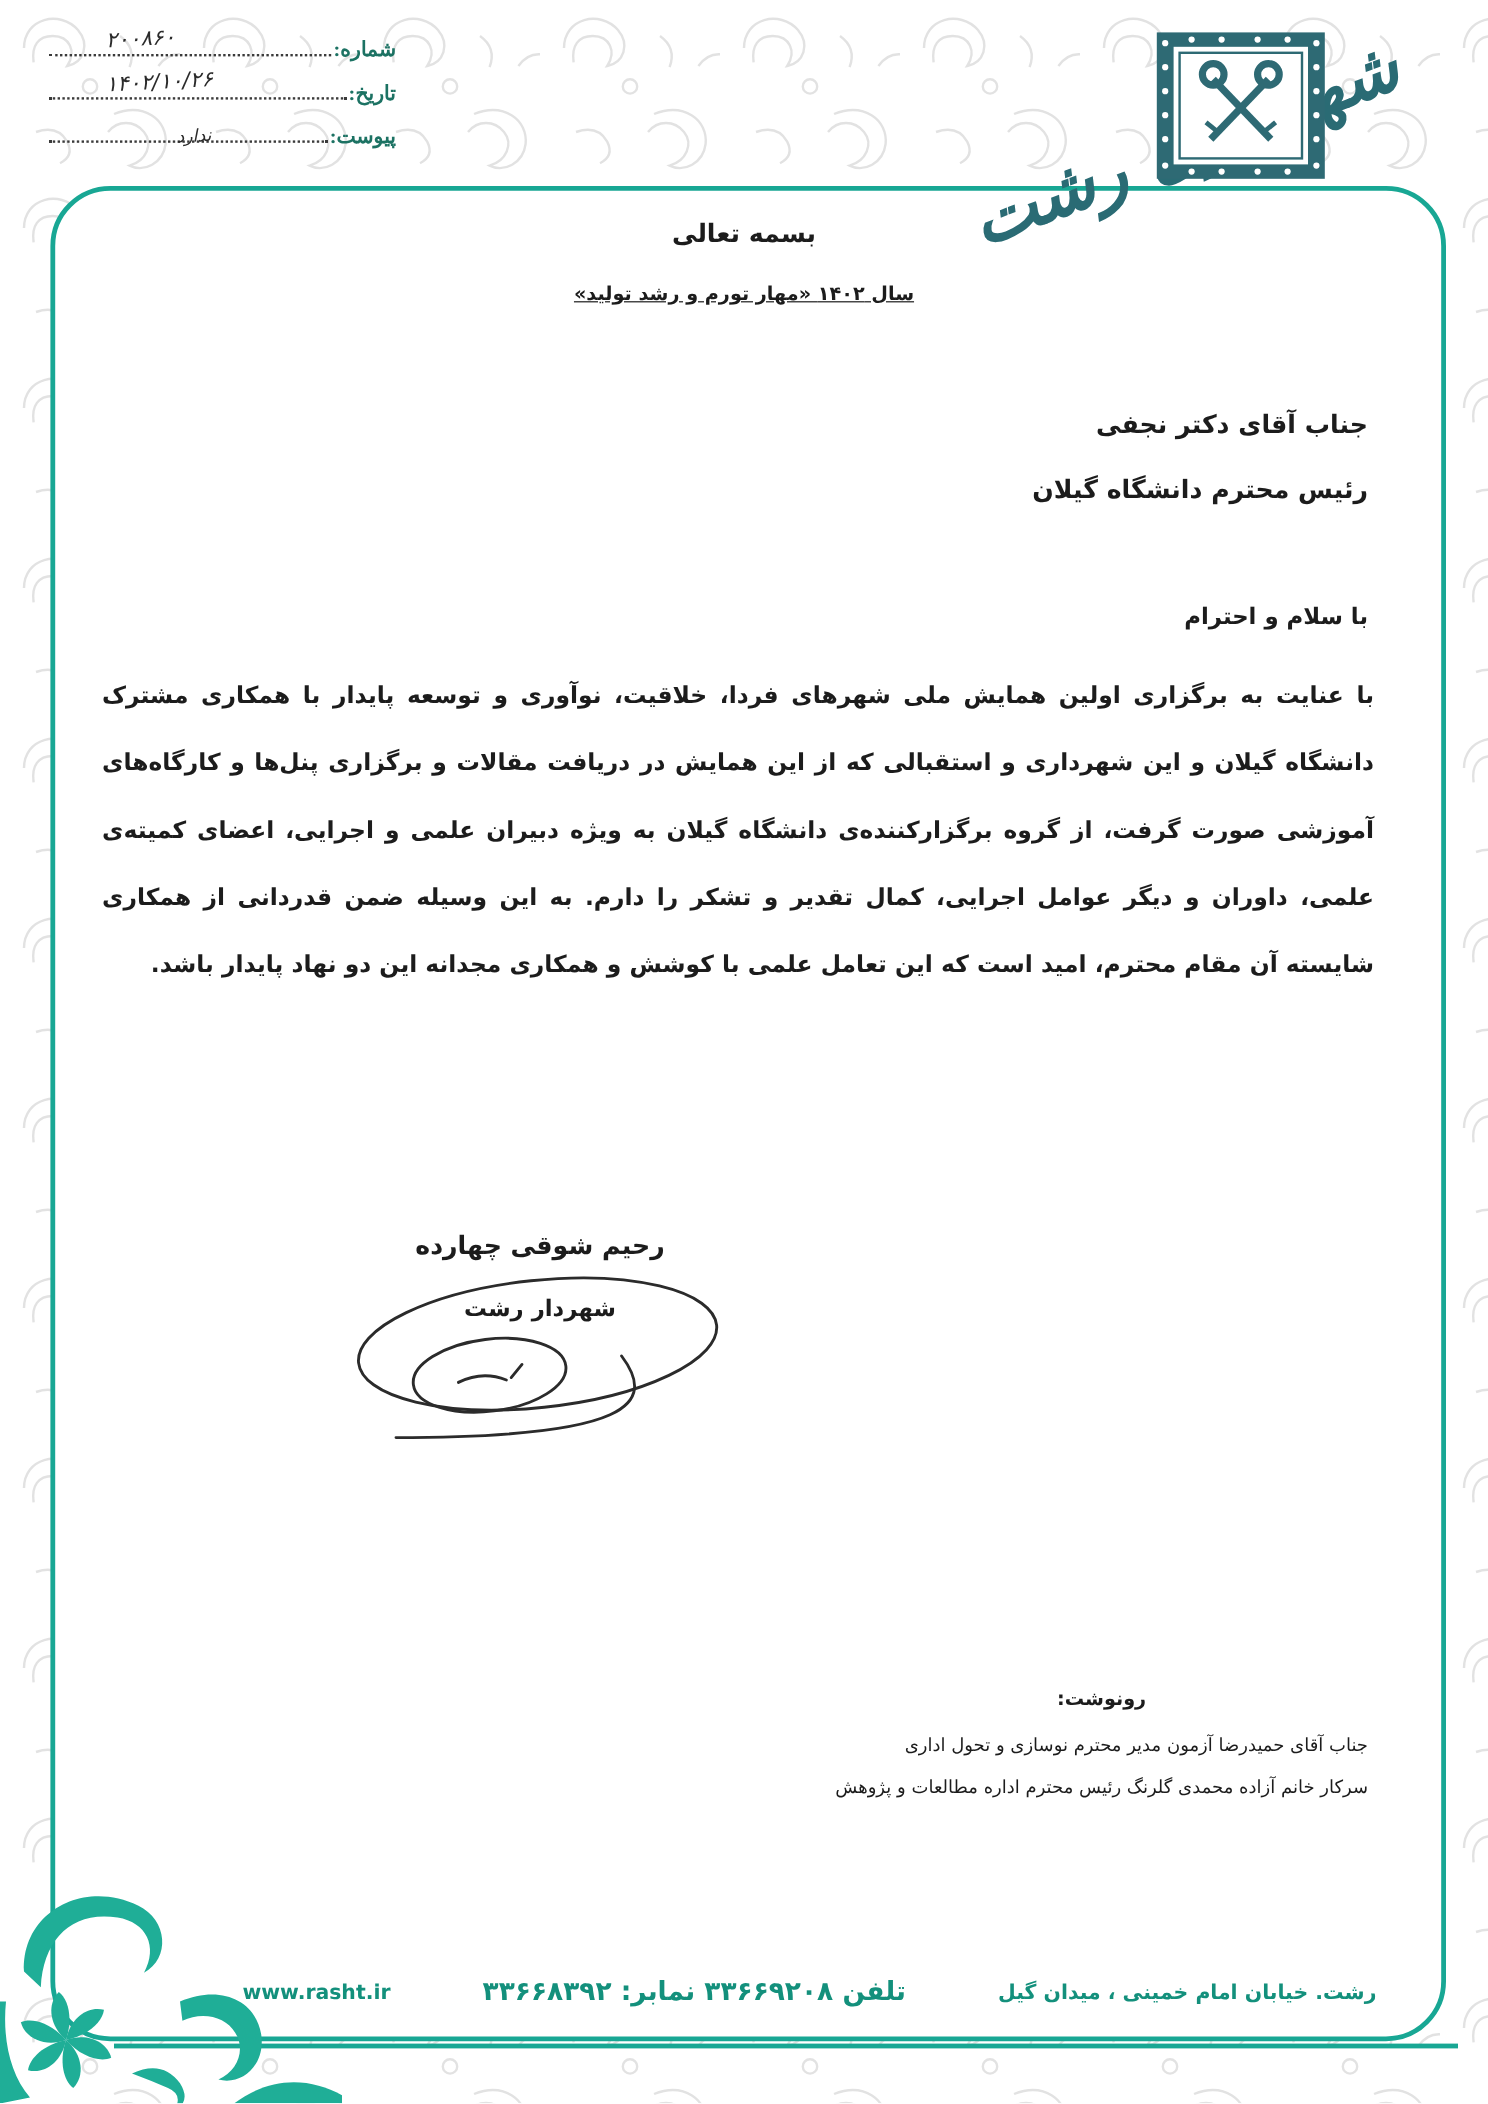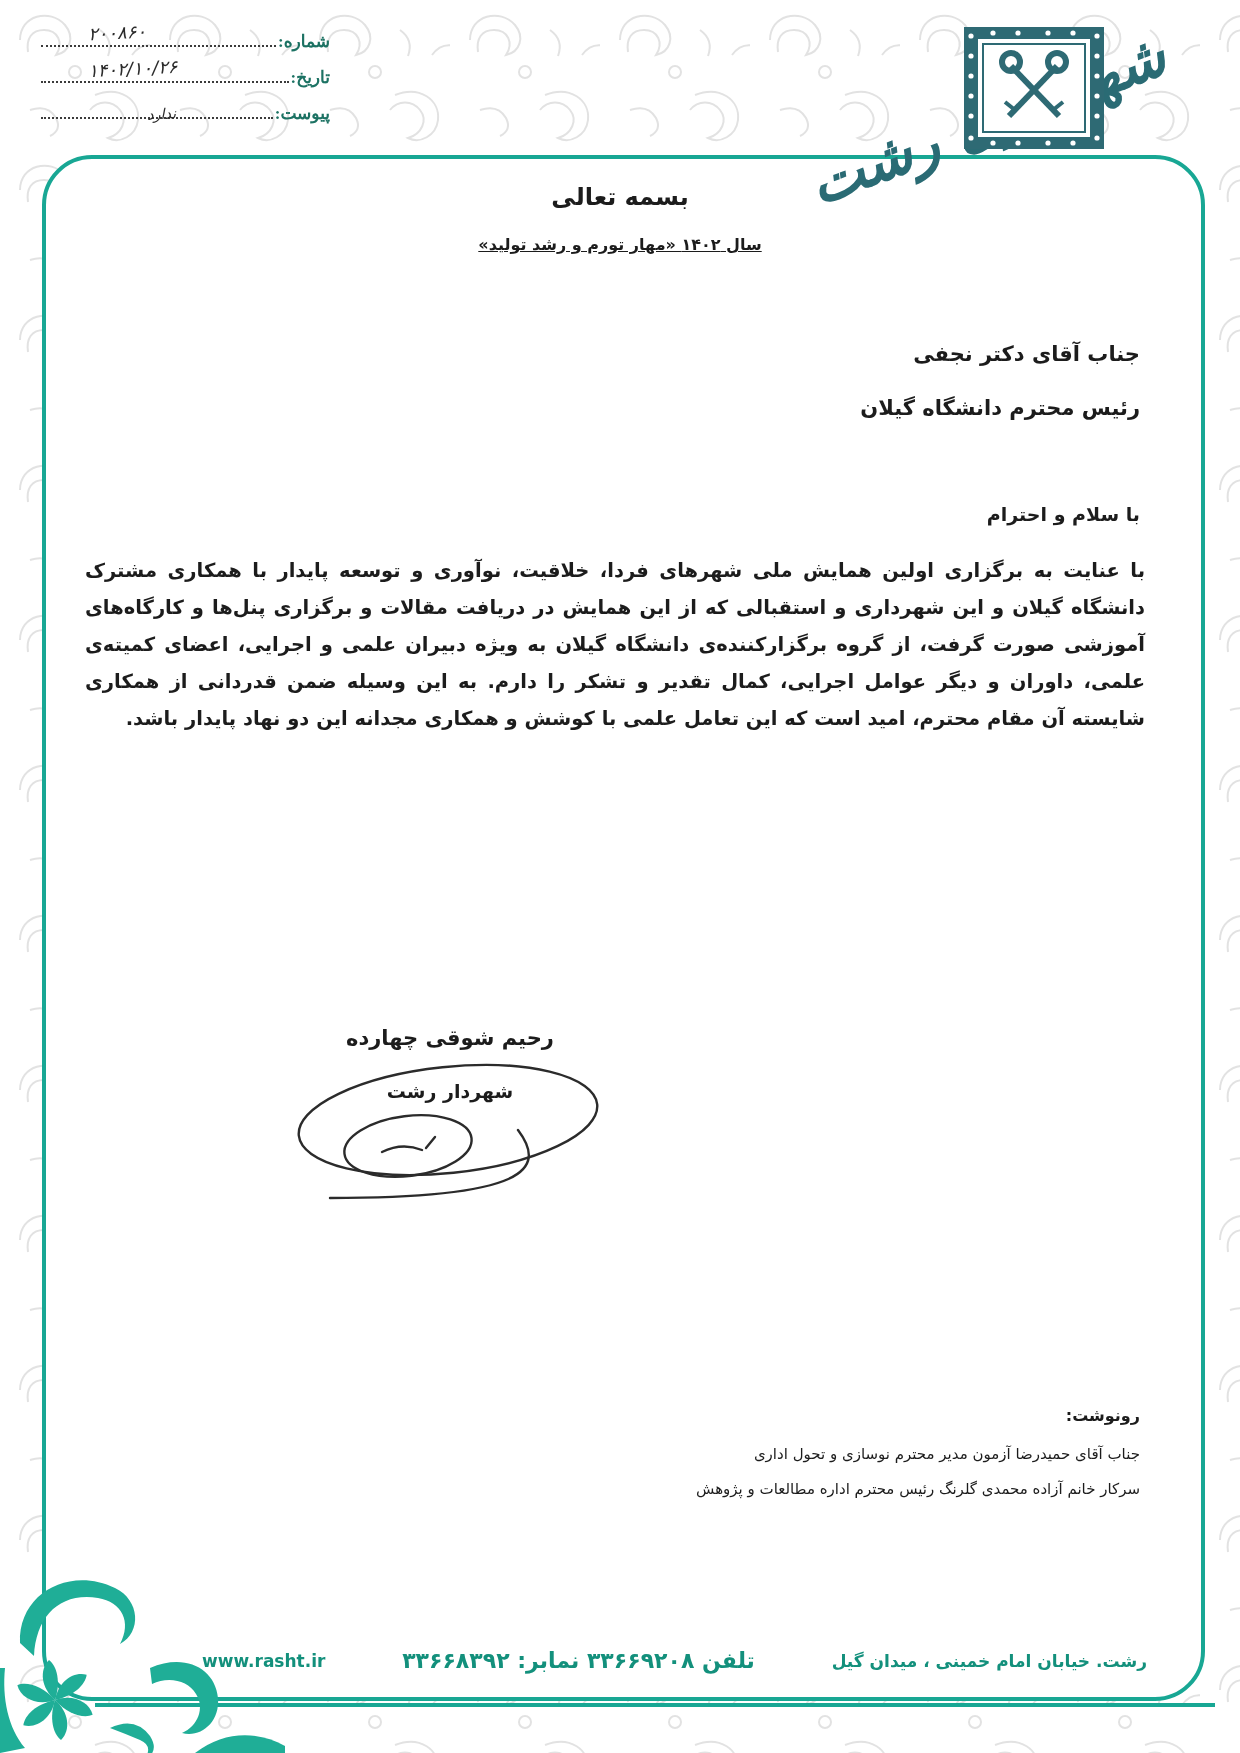--- a/index.html
+++ b/index.html
@@ -34,43 +34,43 @@
   .emblem-caption{margin-top:6px;color:var(--emblem);font-weight:bold;font-size:15.5px;white-space:nowrap;}
 
   
   .stamp{position:absolute;left:963px;top:26px;z-index:4;}
   .callig{position:absolute;left:742px;top:86px;width:490px;z-index:3;
           color:var(--logo);font-weight:bold;font-size:58px;text-align:center;
           transform:rotate(-21deg);letter-spacing:-1px;direction:rtl;font-style:italic;}
 
   
   .besmele{position:absolute;left:0;right:0;top:183px;text-align:center;z-index:3;
-           color:var(--ink);font-weight:bold;font-size:24px;direction:rtl;}
+           color:var(--ink);font-weight:bold;font-size:21px;direction:rtl;}
   .slogan{position:absolute;left:0;right:0;top:235px;text-align:center;z-index:3;
           color:var(--ink);font-weight:bold;font-size:16px;direction:rtl;text-decoration:underline;}
   .recipient-name{position:absolute;right:100px;top:342px;z-index:3;direction:rtl;
           color:var(--ink);font-weight:bold;font-size:21px;}
   .recipient-title{position:absolute;right:100px;top:396px;z-index:3;direction:rtl;
           color:var(--ink);font-weight:bold;font-size:21px;}
   .salutation{position:absolute;right:100px;top:503px;z-index:3;direction:rtl;
           color:var(--ink);font-weight:bold;font-size:19px;}
   .body-par{position:absolute;right:95px;left:85px;top:552px;z-index:3;direction:rtl;
-          color:var(--ink);font-weight:bold;font-size:19.5px;line-height:37px;
+          color:var(--ink);font-weight:bold;font-size:19.5px;line-height:56px;
           text-align:justify;}
 
   
   .signer-name{position:absolute;left:300px;top:1026px;width:300px;text-align:center;z-index:4;
           color:var(--ink);font-weight:bold;font-size:21px;direction:rtl;}
   .signer-title{position:absolute;left:315px;top:1080px;width:270px;text-align:center;z-index:4;
           color:var(--ink);font-weight:bold;font-size:19px;direction:rtl;}
   .sig-svg{position:absolute;left:290px;top:1058px;z-index:3;}
 
   
   .cc{position:absolute;right:100px;top:1406px;z-index:3;direction:rtl;text-align:right;color:var(--ink);}
-  .cc-title{font-weight:bold;font-size:16px;margin-bottom:12px;}
+  .cc-title{font-weight:bold;font-size:16px;margin-bottom:12px;text-align:center;}
   .cc-item{font-size:15px;line-height:35px;font-weight:normal;}
 
   
   .footer{position:absolute;left:42px;top:1648px;width:1163px;z-index:3;direction:rtl;
           display:flex;justify-content:space-between;align-items:center;
           padding:0 58px 0 160px;color:var(--footer);font-weight:bold;}
   .footer-address{font-size:17px;white-space:nowrap;}
   .footer-phone{font-size:22px;white-space:nowrap;}
   .footer-website{font-size:17px;direction:ltr;white-space:nowrap;}
 

